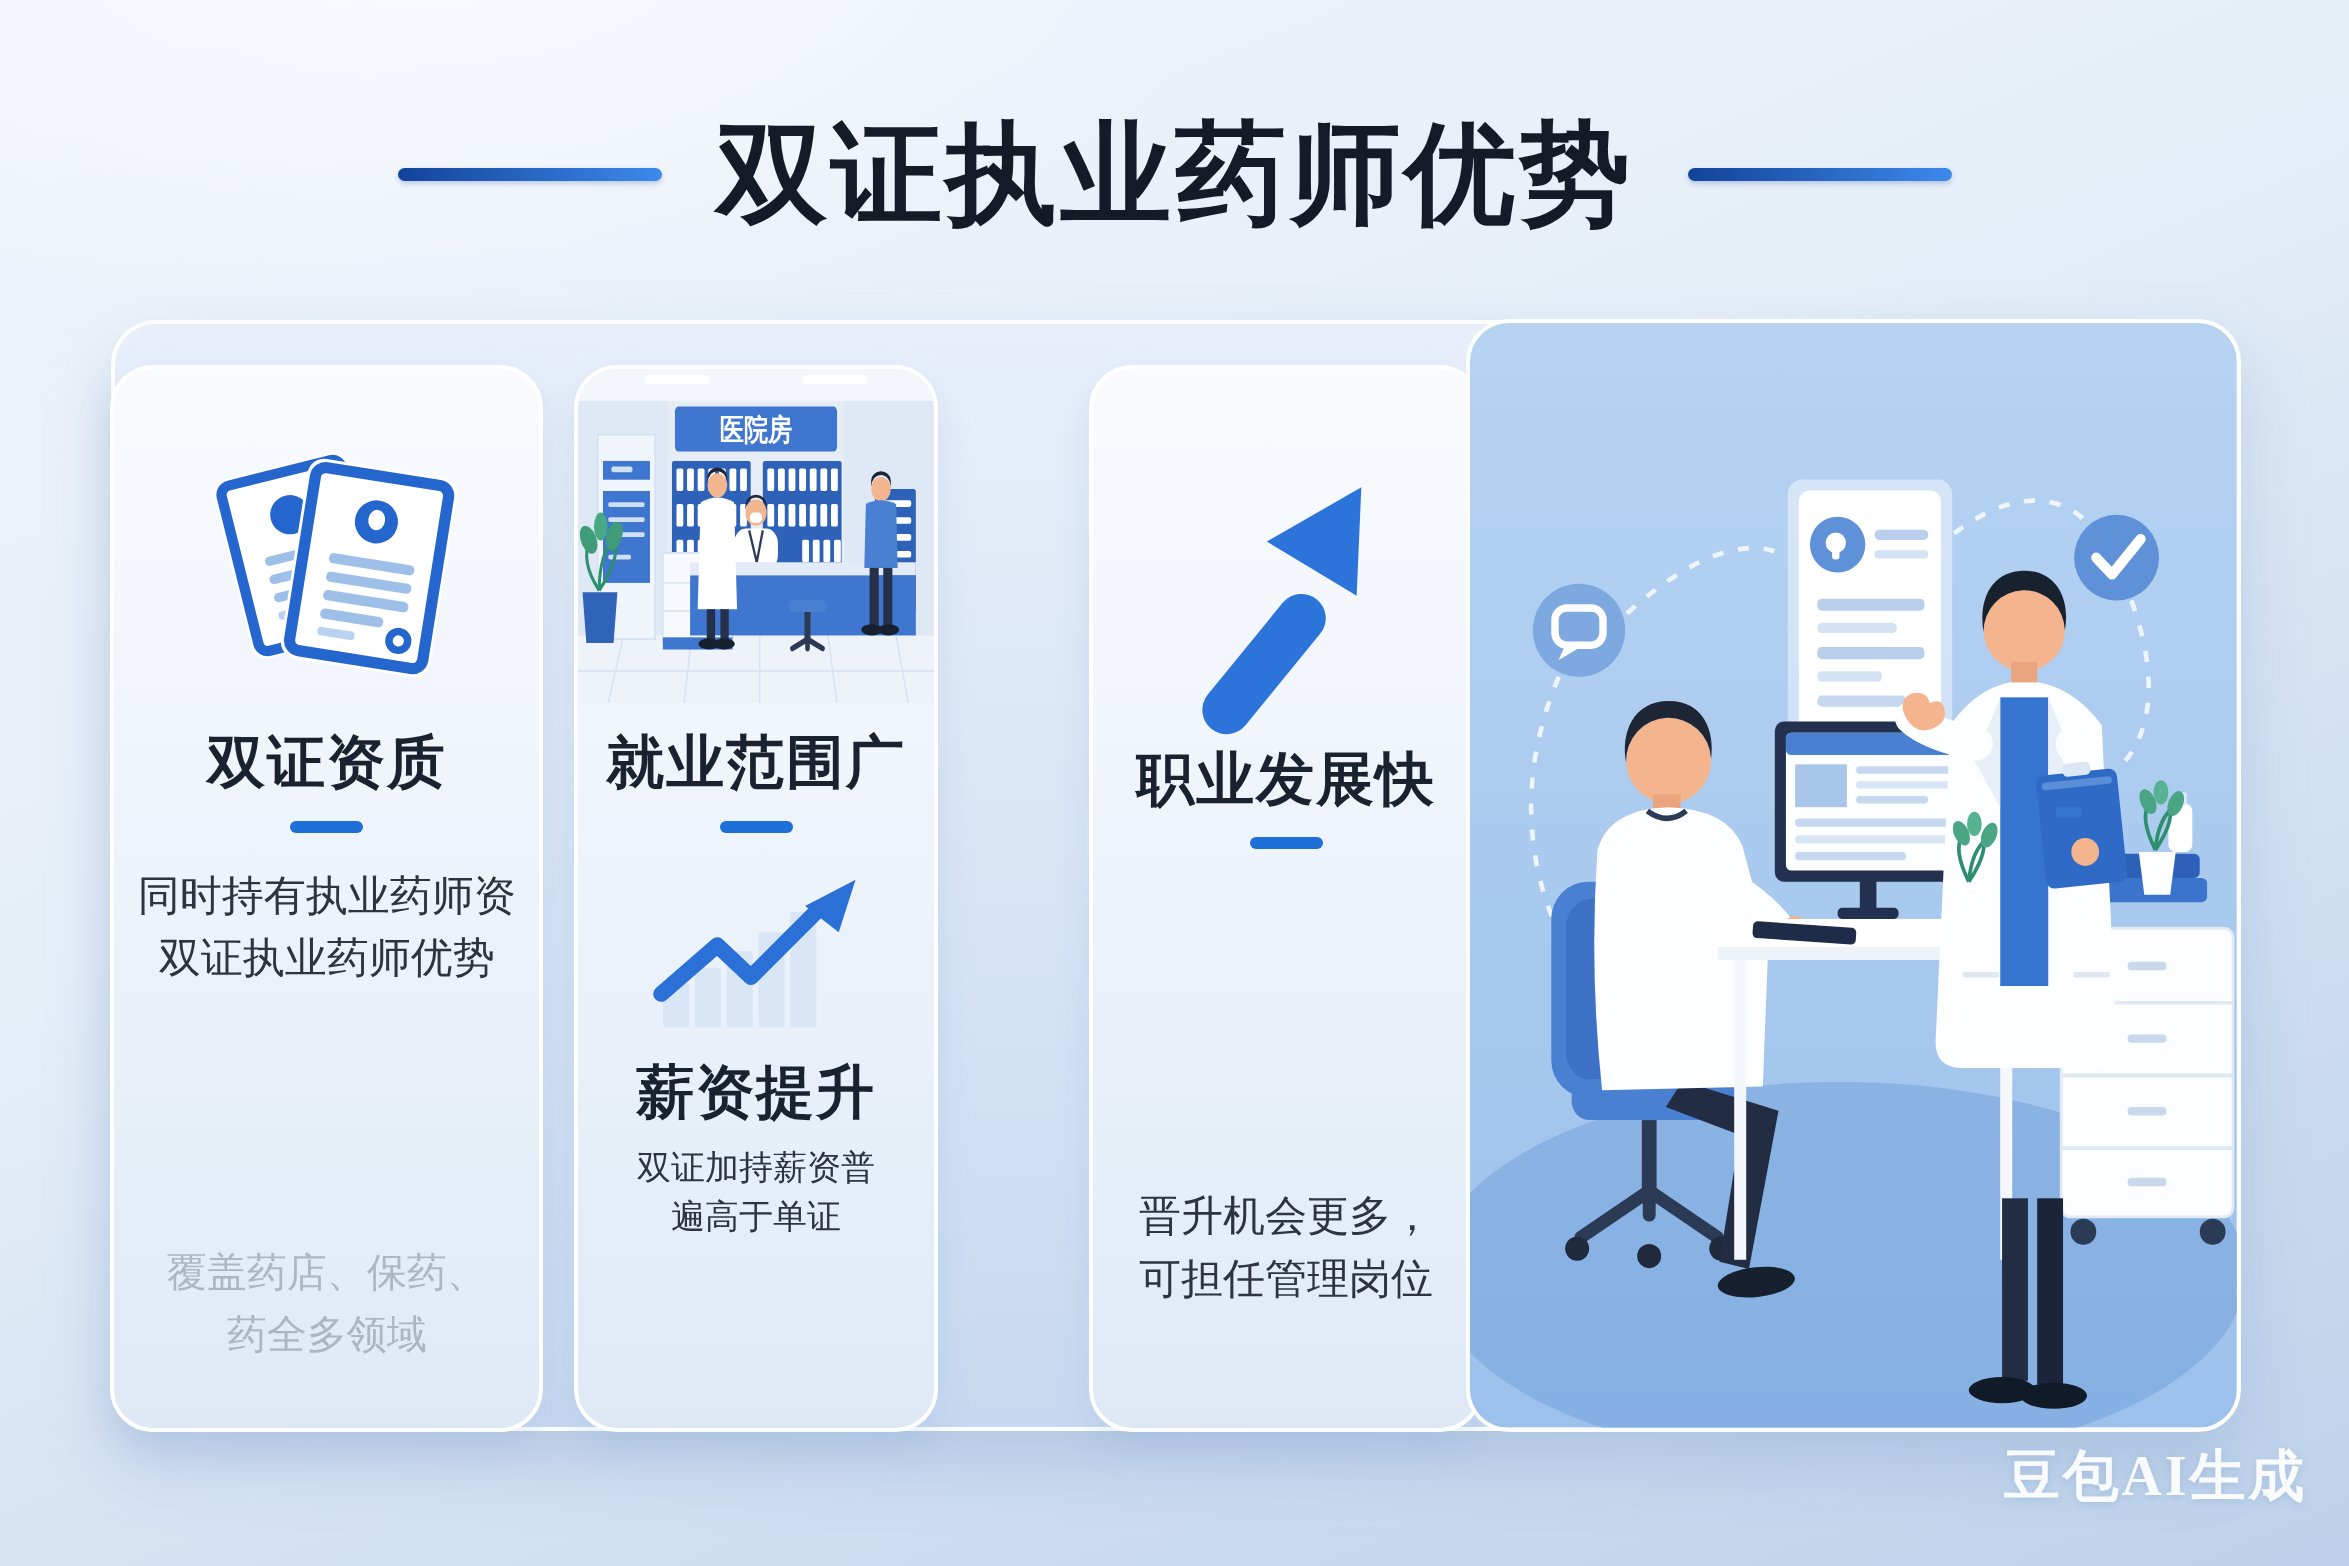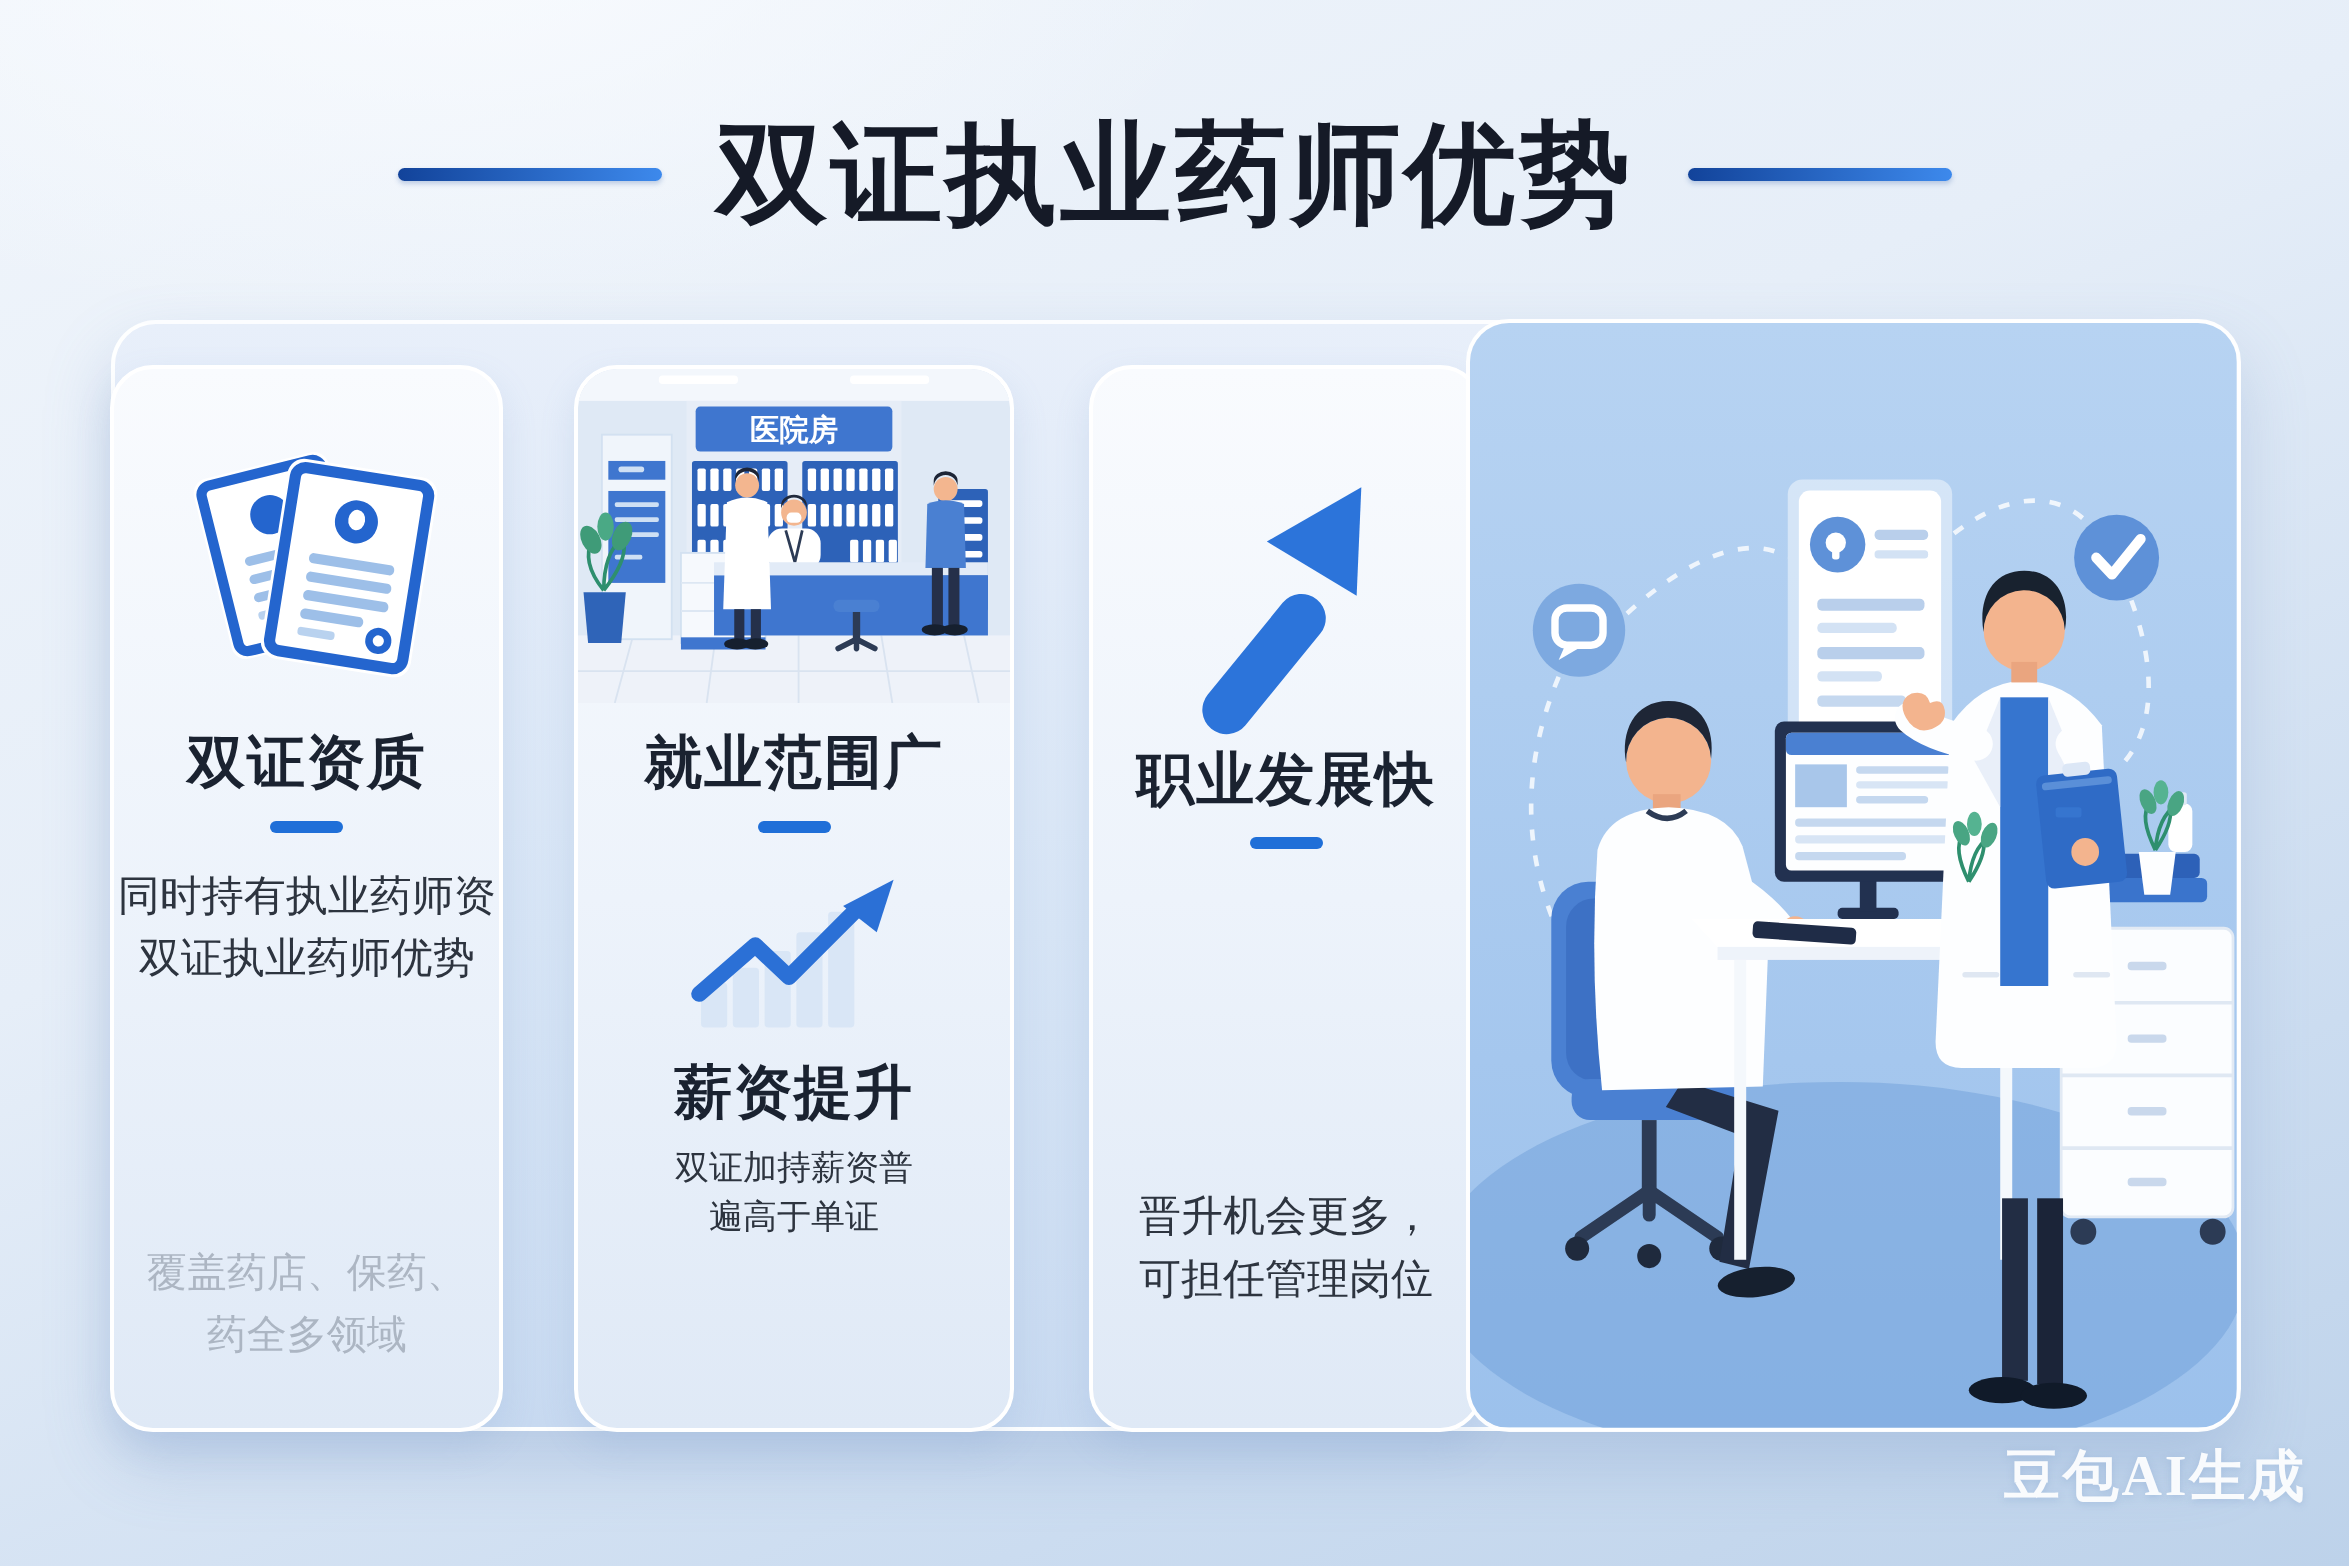--- a/index.html
+++ b/index.html
@@ -20,22 +20,22 @@
     background:linear-gradient(180deg,#e8effa 0%,#d6e4f5 55%,#c7d9f0 100%);
     border:4.7px solid rgba(255,255,255,.95);box-sizing:border-box;
     box-shadow:0 32px 66px rgba(110,145,195,.28);
   }
   .card{
     position:absolute;top:41px;bottom:-4.7px;border-radius:43px;border:4.7px solid #ffffff;box-sizing:border-box;
     background:linear-gradient(180deg,#f9fbfe 0%,#edf3fb 50%,#dfe9f6 100%);
     box-shadow:0 15px 34px rgba(120,155,205,.18);
     display:flex;flex-direction:column;align-items:center;overflow:hidden;
   }
-  .card1{left:-4.7px;width:393px;}
-  .card2{left:459px;width:440px;}
+  .card1{left:-4.7px;width:433px;}
+  .card2{left:459px;width:364px;}
   .card3{left:974px;width:394px;}
   .card-title{font-size:58px;font-weight:800;color:#1a2230;letter-spacing:1.9px;line-height:1.1;}
   .accent-dash{width:73px;height:12px;border-radius:6.6px;background:#1f6fd8;margin-top:26px;}
   .desc{margin-top:32px;text-align:center;font-size:42px;line-height:1.48;color:#2d343f;font-weight:500;}
   .desc-sm{margin-top:19px;text-align:center;font-size:34px;line-height:1.44;color:#2d343f;font-weight:500;}
   .faded-note{margin-top:auto;margin-bottom:62px;text-align:center;font-size:40px;line-height:1.55;color:#7c8694;opacity:.52;font-weight:500;}
   .ill-wrap{width:100%;height:334px;flex:none;border-radius:38px 38px 0 0;overflow:hidden;}
   .ill-wrap svg{display:block;width:100%;height:100%;}
   .icon-block{flex:none;}
   

